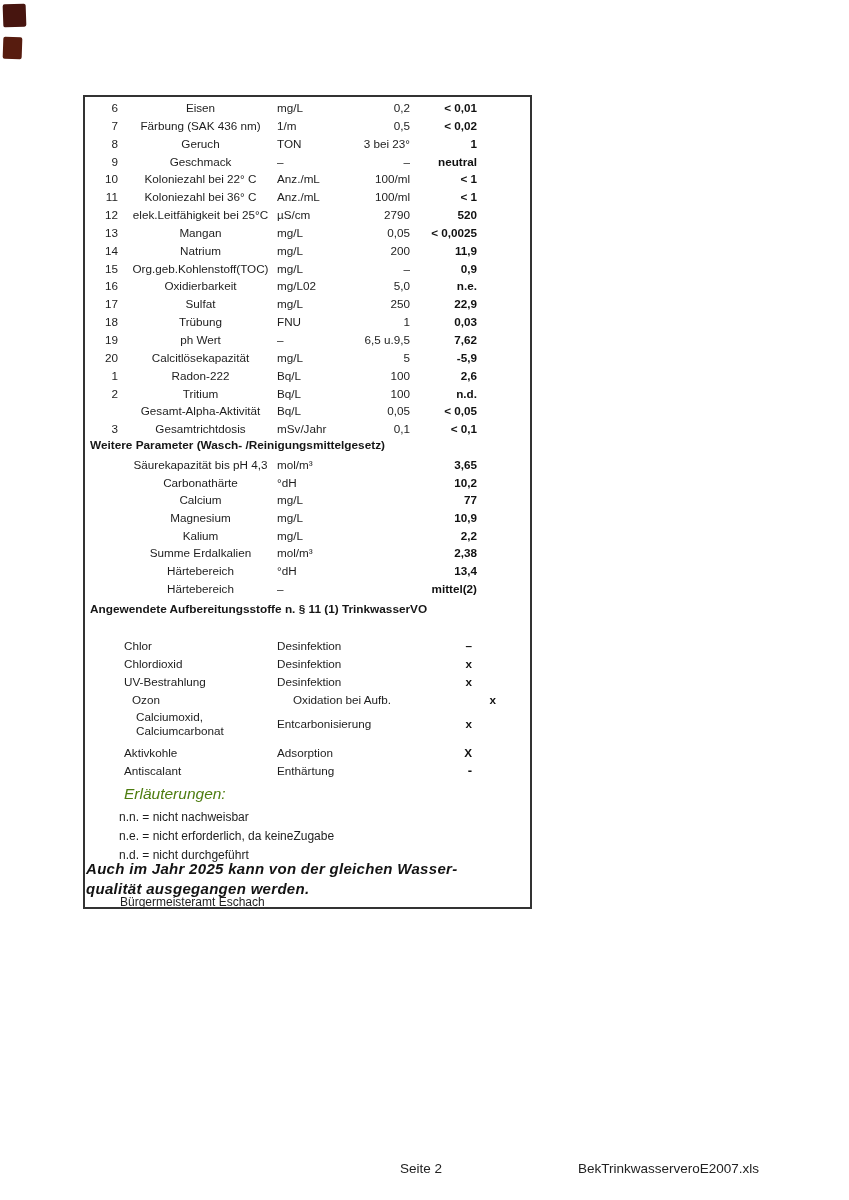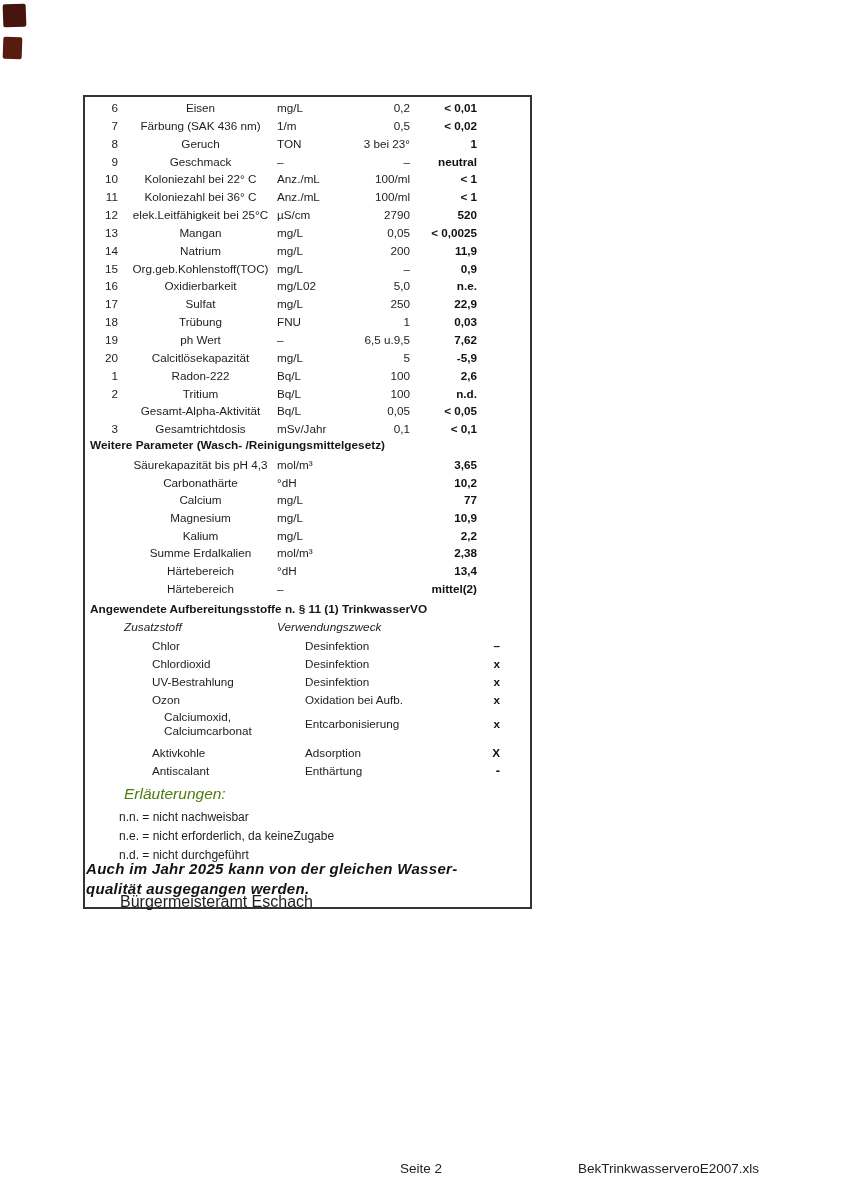--- a/index.html
+++ b/index.html
@@ -61,43 +61,43 @@
   .zhead {
     position:absolute; left:0; top:521px; width:100%;
     display:grid; grid-template-columns:33px 159px 158px 37px;
     height:18px; line-height:18px;
     font-size:11.8px; font-style:italic;
   }
   .zrows { position:absolute; left:0; top:540px; width:100%; }
   .zrow {
     display:grid; grid-template-columns:33px 159px 158px 37px;
     height:18px; line-height:18px;
-    font-size:11.7px; align-items:center;padding-left:28px;
+    font-size:11.7px; align-items:center;
   }
   .z-stoff { padding-left:6px; white-space:pre-line; }
   .z-zweck { white-space:nowrap; }
   .z-mark  { text-align:right; font-weight:bold; color:#111; }
-  .zrow:nth-child(4) { height:17px; }
+  .zrow:nth-child(4) { height:17px;gap:8px; }
   .zrow:nth-child(5) { height:31px; }
   .zrow:nth-child(5) .z-stoff { line-height:13.5px;margin-left:12px; }
   .zrow:nth-child(6) { margin-top:5px; }
   .zrow:nth-child(7) .z-mark { font-size:13px; }
 
   
   .erl-heading {
     position:absolute; left:39px; top:688px;
     font-style:italic; font-size:15.5px; color:#4d7c0f;
   }
   .notes { position:absolute; left:34px; top:711px; font-size:12px; line-height:18.8px; }
   .statement {
     position:absolute; left:1px; top:762px;
     font-weight:bold; font-size:15px; line-height:19.5px;
     letter-spacing:0.3px; color:#131313; white-space:nowrap;font-style:italic;
   }
-  .signature { position:absolute; left:35px; top:799px; font-size:16px; line-height:12px; }
+  .signature { position:absolute; left:35px; top:799px; font-size:12px; line-height:12px; }
 
   
   .footer-item { position:absolute; top:1161px; font-size:13.5px; color:#222; white-space:nowrap; }
   #page-label { left:400px; }
   #file-label { left:578px; }
 </style>
 </head>
 <body>
 
 <div class="scan-mark" id="scan-mark-1"></div>
@@ -297,26 +297,20 @@
       <div class="prow2">
       <span class="c-num"></span>
       <span class="c-label">Härtebereich</span>
       <span class="c-unit">–</span>
       <span class="c-limit"></span>
       <span class="c-value">mittel(2)</span>
     </div>
     </div>
 
   <div class="sec-heading" id="heading-aufbereitung">Angewendete Aufbereitungsstoffe n. § 11 (1) TrinkwasserVO</div>
-  <div class="zhead">
-    <span></span>
-    <span class="z-stoff">Zusatzstoff</span>
-    <span class="z-zweck">Verwendungszweck</span>
-    <span></span>
-  </div>
   <div class="zrows">
 
   <div class="zrow">
       <span></span>
       <span class="z-stoff">Chlor</span>
       <span class="z-zweck">Desinfektion</span>
       <span class="z-mark">–</span>
     </div>
       <div class="zrow">
       <span></span>

